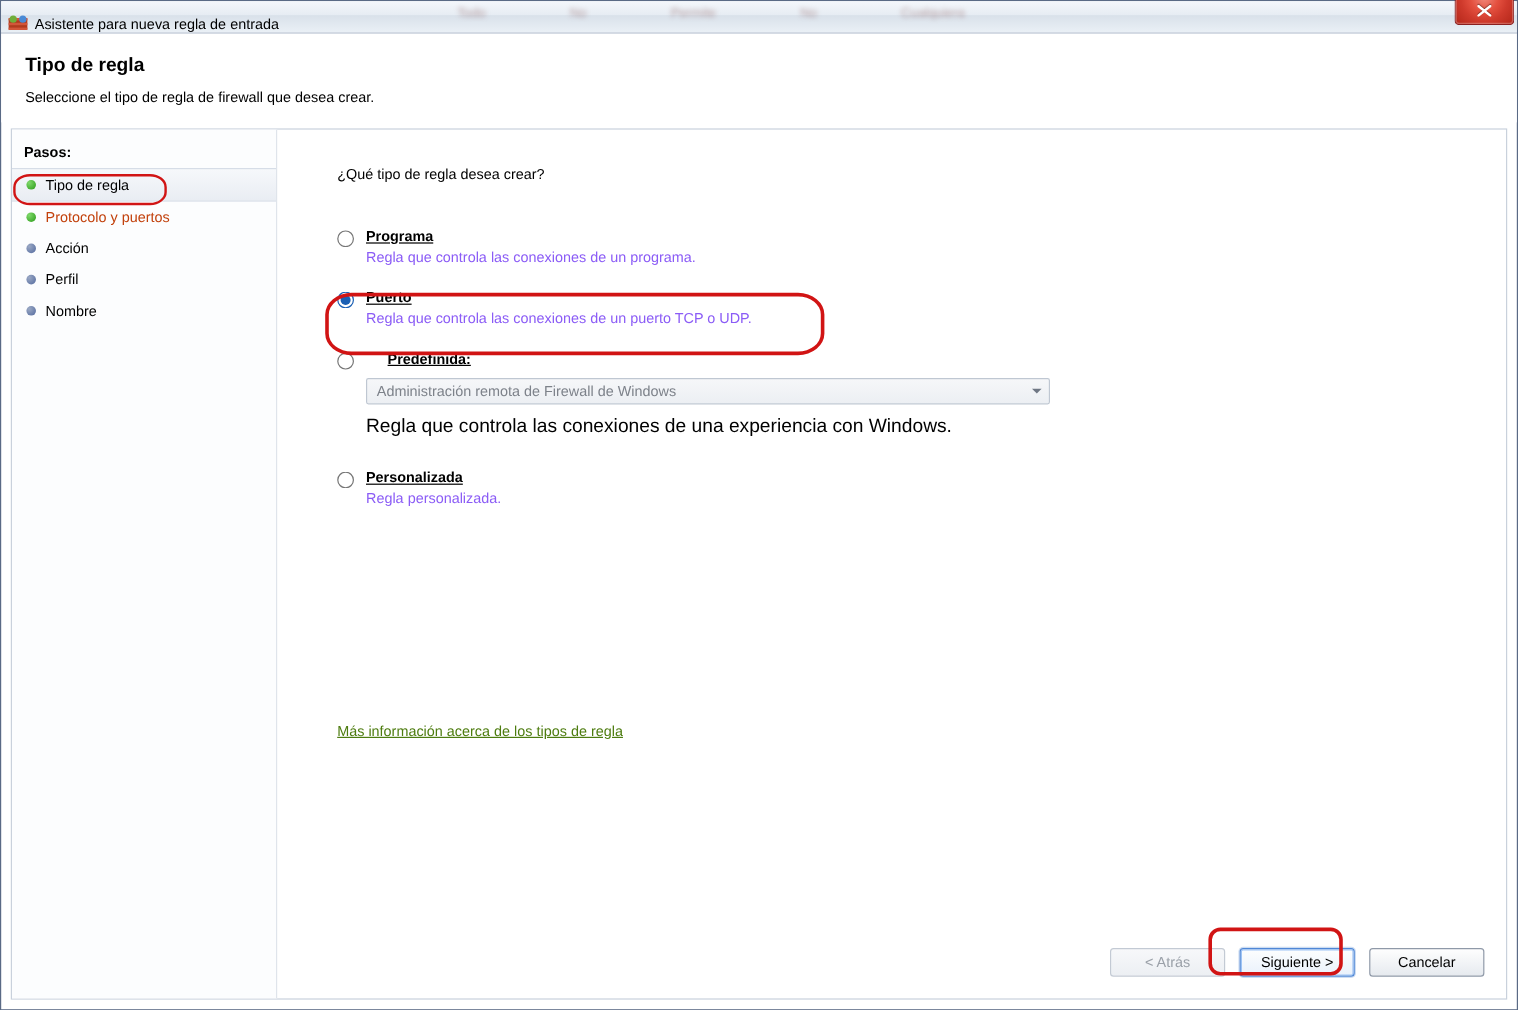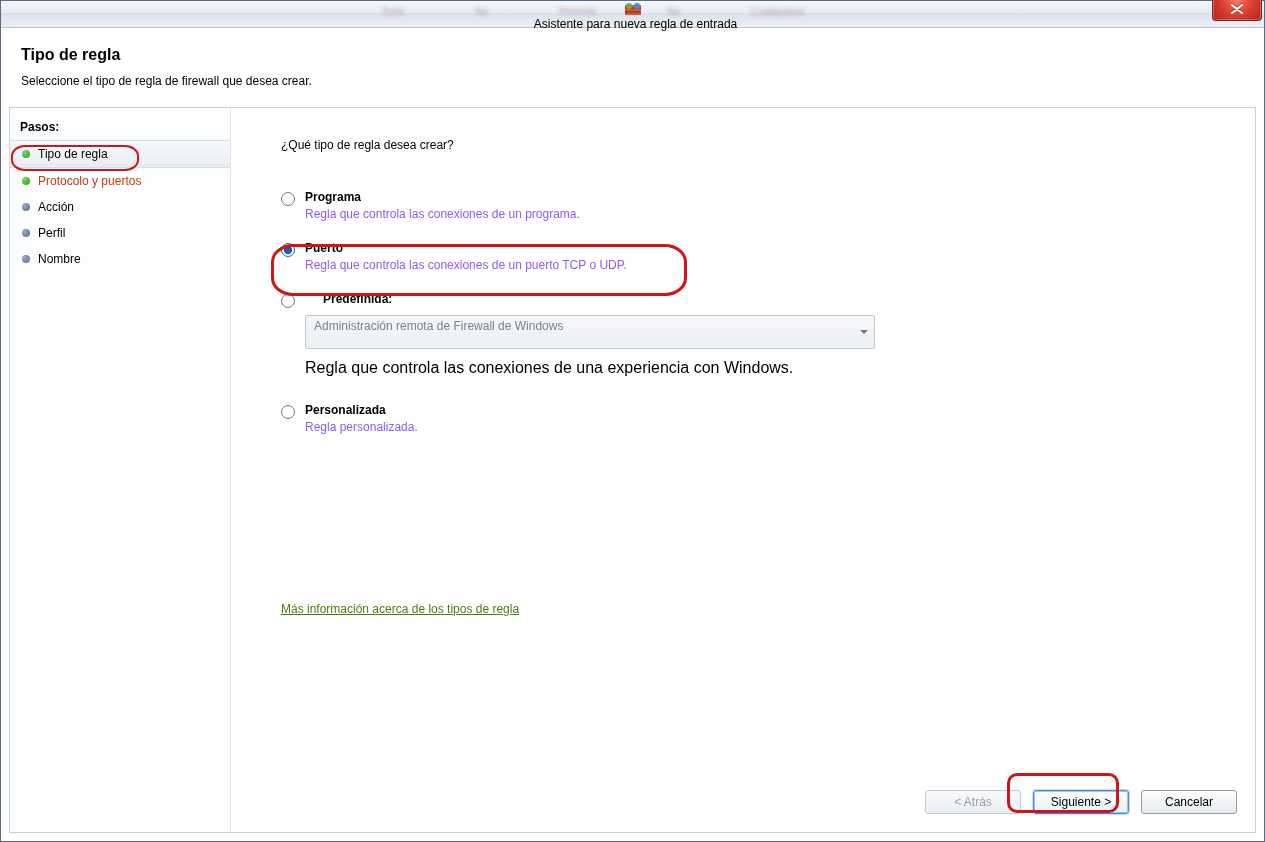--- a/index.html
+++ b/index.html
@@ -23,25 +23,24 @@
     border: 1px solid #5a6a85;
     background: #fff;
     box-shadow: inset 0 0 0 1px #fff;
   }
   .titlebar {
     height: 26px;
     background: linear-gradient(to bottom, #f4f7fb 0%, #e6ecf3 45%, #d9e1ea 46%, #eaf0f6 100%);
     border-bottom: 1px solid #b9c4d2;
     position: relative;
     display: flex;
-    align-items: center;
+    align-items: flex-end;
     padding-left: 6px;
     font-size: 12px;
     color: #000;
-    flex-direction: column;
   }
   .titlebar .app-icon {
     width: 16px; height: 16px;
     margin-right: 6px;
     position: relative;
   }
   .titlebar .app-icon svg { display:block; }
   .titlebar-title { white-space: nowrap; }
 
   .blur-strip {
@@ -175,31 +174,32 @@
     margin: 2px 0 0 0;
     width: 14px; height: 14px;
     accent-color: #1a5fb4;
     cursor: pointer;
   }
   .option .opt-text b {
     font-weight: 700;
     font-size: 12px;
     display: block;
     margin-bottom: 3px;
+    text-decoration: underline;
   }
   .option .opt-text .desc {
     font-size: 12px;
     color: #8b5cf6;
   }
   .option.with-dropdown { flex-direction: column; gap: 0; }
   .option.with-dropdown .row1 { display:flex; gap:28px; align-items:flex-start; }
   .dropdown-disabled {
     margin: 6px 0 6px 24px;
     width: 570px;
-    height: 34px;
+    height: 22px;
     border: 1px solid #bfc7d2;
     background: linear-gradient(to bottom,#f6f7f9,#eceff3);
     color: #7d828a;
     font-size: 12px;
     padding: 3px 22px 0 8px;
     position: relative;
     border-radius: 2px;
     box-sizing: border-box;
     cursor: default;
   }

